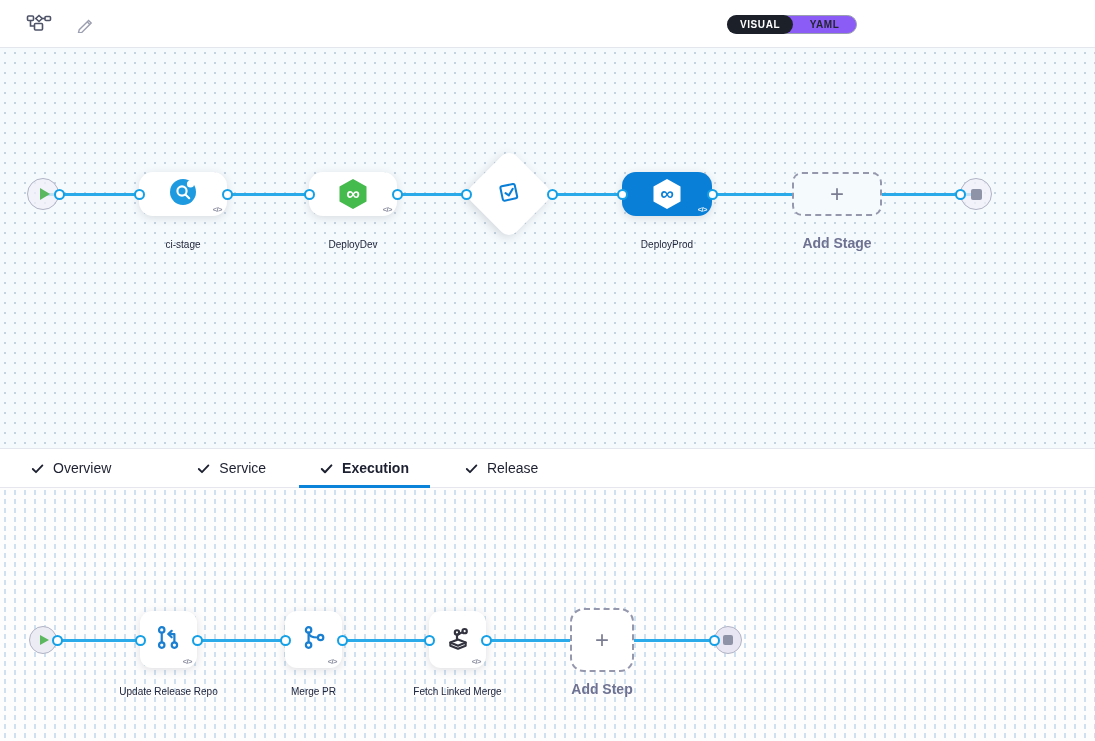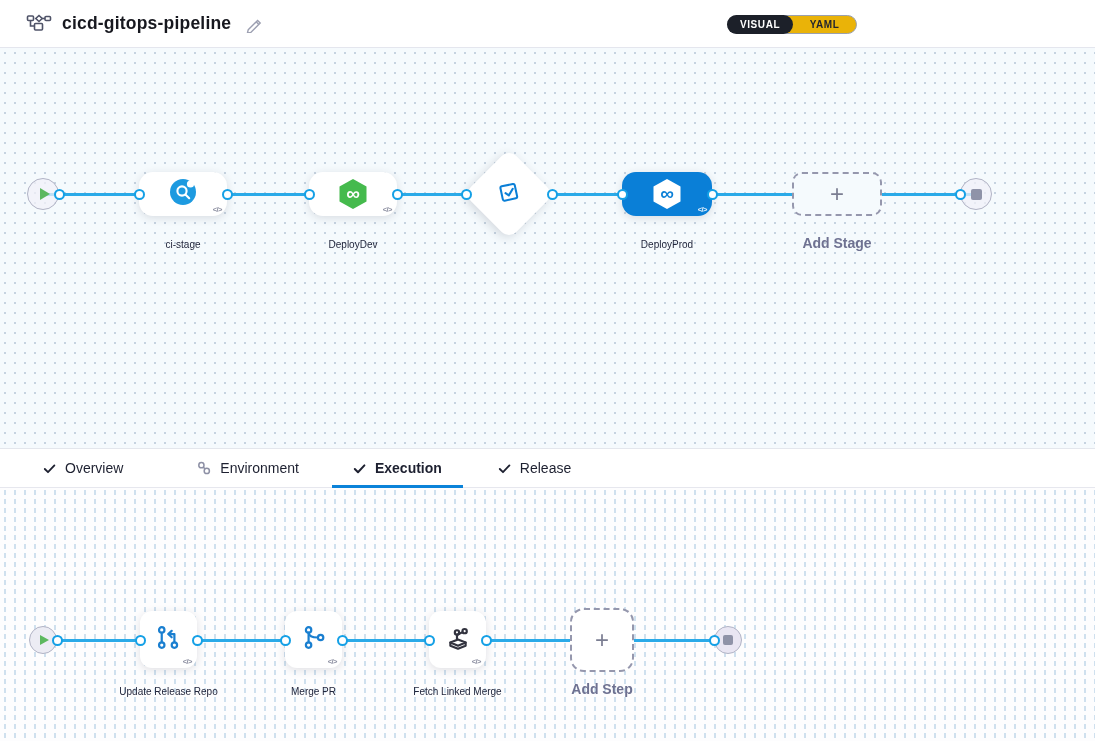--- a/index.html
+++ b/index.html
@@ -7,21 +7,21 @@
     font-family:"Liberation Sans", sans-serif; background:#fff; }
 
   
   .header { position:relative; height:48px; background:#fff;
     border-bottom:1px solid #e4e6ee; display:flex; align-items:center;
     padding:0 16px; z-index:5; }
   .header .pipe-icon { margin:0 10px 0 10px; display:flex; }
   .title { font-size:17.5px; font-weight:bold; color:#17181f; letter-spacing:.2px; }
   .edit-btn { margin-left:14px; display:flex; cursor:pointer; }
   .toggle { position:absolute; left:727px; top:15px; width:130px; height:19px;
-    border:1px solid #9aa0ae; border-radius:10px; background:#eab308;
+    border:1px solid #9aa0ae; border-radius:10px; background:#8b5cf6;
     display:flex; align-items:center; }
   .toggle .seg { flex:1; text-align:center; font-size:10px; font-weight:bold;
     letter-spacing:.6px; color:#23252f; line-height:19px; cursor:pointer; }
   .toggle .seg.active { background:#1c2029; color:#fff; border-radius:10px;
     height:19px; margin:-1px 0 -1px -1px; flex:1.05; }
 
   
   .stage-canvas { position:relative; height:400px; background:#f5fafd;
     background-image:radial-gradient(circle 1.1px at 5px 5px, #c6d3e0 98%, transparent);
     background-size:10px 10px; }
@@ -64,42 +64,41 @@
     display:flex; align-items:center; justify-content:center; z-index:3; cursor:pointer; }
   .add-box .plus { font-size:24px; color:#7b7e92; font-weight:300; line-height:1; }
 
   .node-label { position:absolute; text-align:center; font-size:10px;
     color:#22263c; line-height:21px; z-index:2; }
   .node-label.muted { color:#6e7191; font-size:14px;font-weight:bold; }
 
   
   .tabbar { height:40px; background:#fff; border-top:1px solid #e3e6ec;
     border-bottom:1px solid #e6e7ee; display:flex; align-items:stretch;
-    padding-left:22px; position:relative; z-index:5; }
+    padding-left:10px; position:relative; z-index:5; }
   .tab { position:relative; display:flex; align-items:center; gap:9px;
     padding:0 21px; font-size:14px; color:#1d2030; cursor:pointer; }
   .tab.active { font-weight:bold;text-align:center; }
   .tab.active .underline { position:absolute; left:0; right:0; bottom:-1px;
     height:3px; background:#0b83d9; }
 </style>
 </head>
 <body>
 
 <div class="header">
   <span class="pipe-icon">
     <svg width="26" height="22" viewBox="0 0 26 22" fill="none" stroke="#4f5368" stroke-width="1.6">
       <rect x="1.5" y="3" width="6" height="4.5" rx="1"></rect>
       <path d="M13 2.5 L16.2 5.5 L13 8.5 L9.8 5.5 Z"></path>
       <rect x="19" y="3.5" width="5.5" height="4" rx="1"></rect>
       <path d="M4.5 7.5 V13 H8.5"></path>
       <path d="M16.2 5.5 H19"></path>
       <rect x="8.5" y="10.5" width="8" height="6.5" rx="1"></rect>
     </svg>
   </span>
-  <span class="title">cicd-gitops-pipeline</span>
   <span class="edit-btn">
     <svg width="18" height="18" viewBox="0 0 18 18" fill="none" stroke="#9b9eb0" stroke-width="1.4">
       <path d="M3.2 14.8 L12.6 5.4 l2.6 2.6 L5.8 17.4 l-3.4.8 Z"></path>
       <path d="M11.2 6.8 l2.6 2.6"></path>
     </svg>
   </span>
   <div class="toggle">
     <span class="seg active">VISUAL</span>
     <span class="seg">YAML</span>
   </div>
@@ -176,27 +175,25 @@
   <div class="node-label muted" style="left:767px;top:185px;width:140px;">Add Stage</div>
 </div>
 
 <div class="tabbar">
   <div class="tab">
     <svg width="13" height="13" viewBox="0 0 13 13" fill="none" stroke="#1d2030" stroke-width="1.8" stroke-linecap="round" stroke-linejoin="round">
         <path d="M1.8 7 L5 10.2 L11.4 3.4"></path>
       </svg>
     <span>Overview</span>
   </div>
-  <div class="tab" style="margin-left:32px;">
-    <svg width="14" height="14" viewBox="0 0 14 14" fill="none" stroke="#8d90a5" stroke-width="1.5">
-      <circle cx="4.4" cy="4.2" r="2.6"></circle>
-        <circle cx="9.8" cy="9.9" r="2.6"></circle>
-        <path d="M6.3 6.1 L7.9 7.9"></path>
-    </svg>
-    <span>Environment</span>
+  <div class="tab" style="margin-left:44px;">
+    <svg width="13" height="13" viewBox="0 0 13 13" fill="none" stroke="#1d2030" stroke-width="1.8" stroke-linecap="round" stroke-linejoin="round">
+        <path d="M1.8 7 L5 10.2 L11.4 3.4"></path>
+      </svg>
+    <span>Service</span>
   </div>
   <div class="tab active" style="margin-left:12px;">
     <svg width="13" height="13" viewBox="0 0 13 13" fill="none" stroke="#1d2030" stroke-width="2" stroke-linecap="round" stroke-linejoin="round">
         <path d="M1.8 7 L5 10.2 L11.4 3.4"></path>
       </svg>
     <span>Execution</span>
     <span class="underline"></span>
   </div>
   <div class="tab" style="margin-left:14px;">
     <svg width="13" height="13" viewBox="0 0 13 13" fill="none" stroke="#1d2030" stroke-width="1.8" stroke-linecap="round" stroke-linejoin="round">

